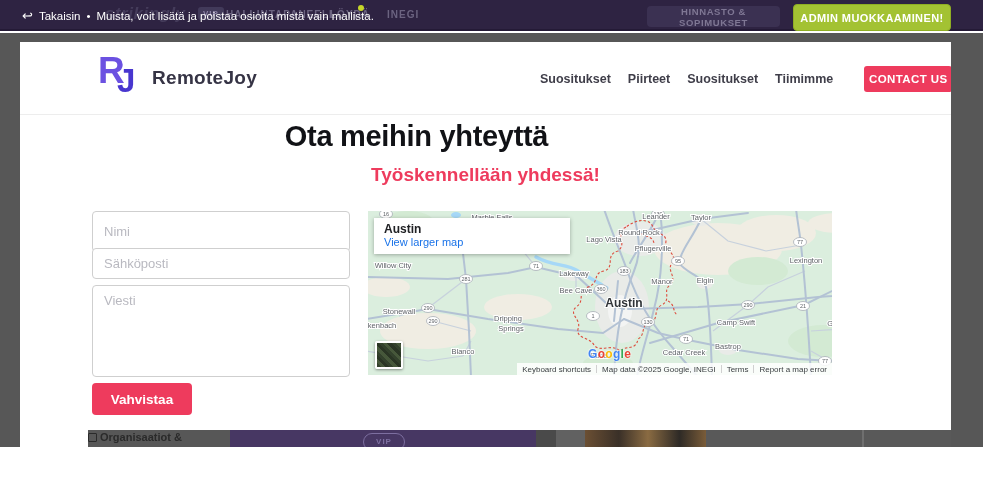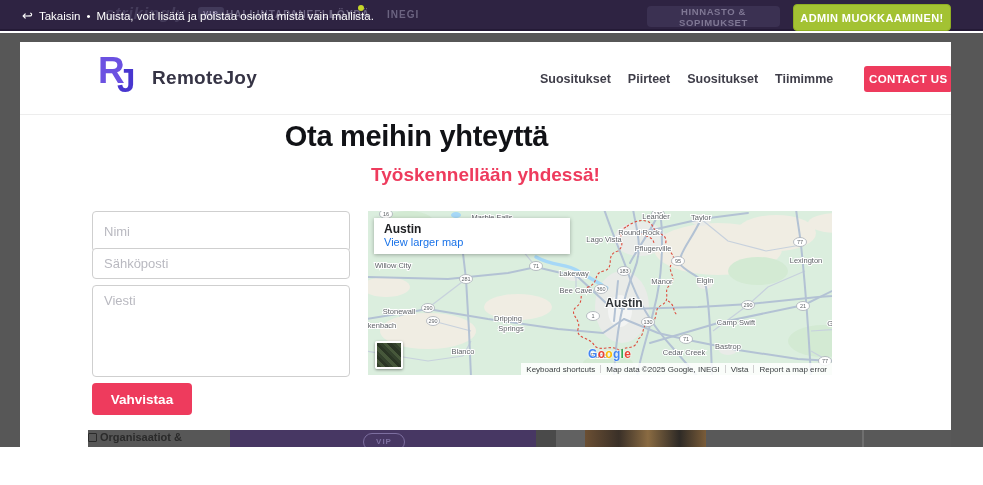--- a/index.html
+++ b/index.html
@@ -305,21 +305,21 @@
       </div>
 
       <div class="sat-thumb"></div>
       <div class="glogo" id="glogo"><span style="color: rgb(66, 133, 244);">G</span><span style="color: rgb(234, 67, 53);">o</span><span style="color: rgb(251, 188, 5);">o</span><span style="color: rgb(66, 133, 244);">g</span><span style="color: rgb(52, 168, 83);">l</span><span style="color: rgb(234, 67, 53);">e</span></div>
 
       <div class="attrib">
         <span>Keyboard shortcuts</span>
         <i class="sep"></i>
         <span>Map data ©2025 Google, INEGI</span>
         <i class="sep"></i>
-        <span>Vista</span>
+        <span>Terms</span>
         <i class="sep"></i>
         <span>Report a map error</span>
       </div>
     </div>
   </div>
 
   <div class="strip">
     <div class="white-gap"></div>
     <div class="sec-label">
       <span class="chk"></span>

